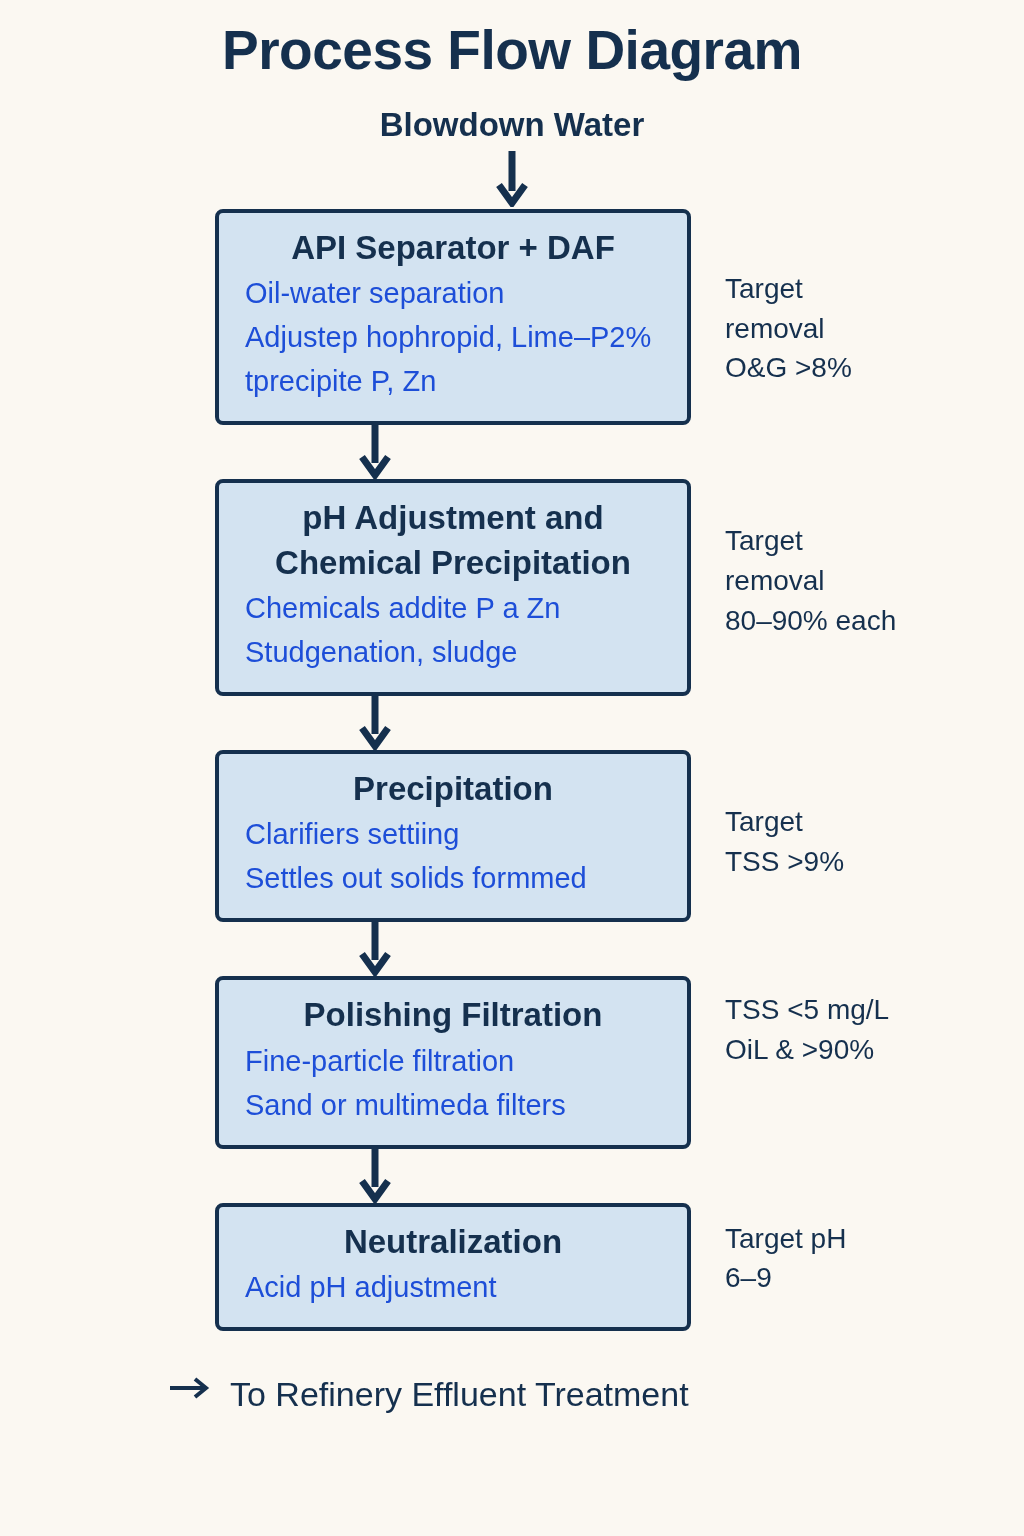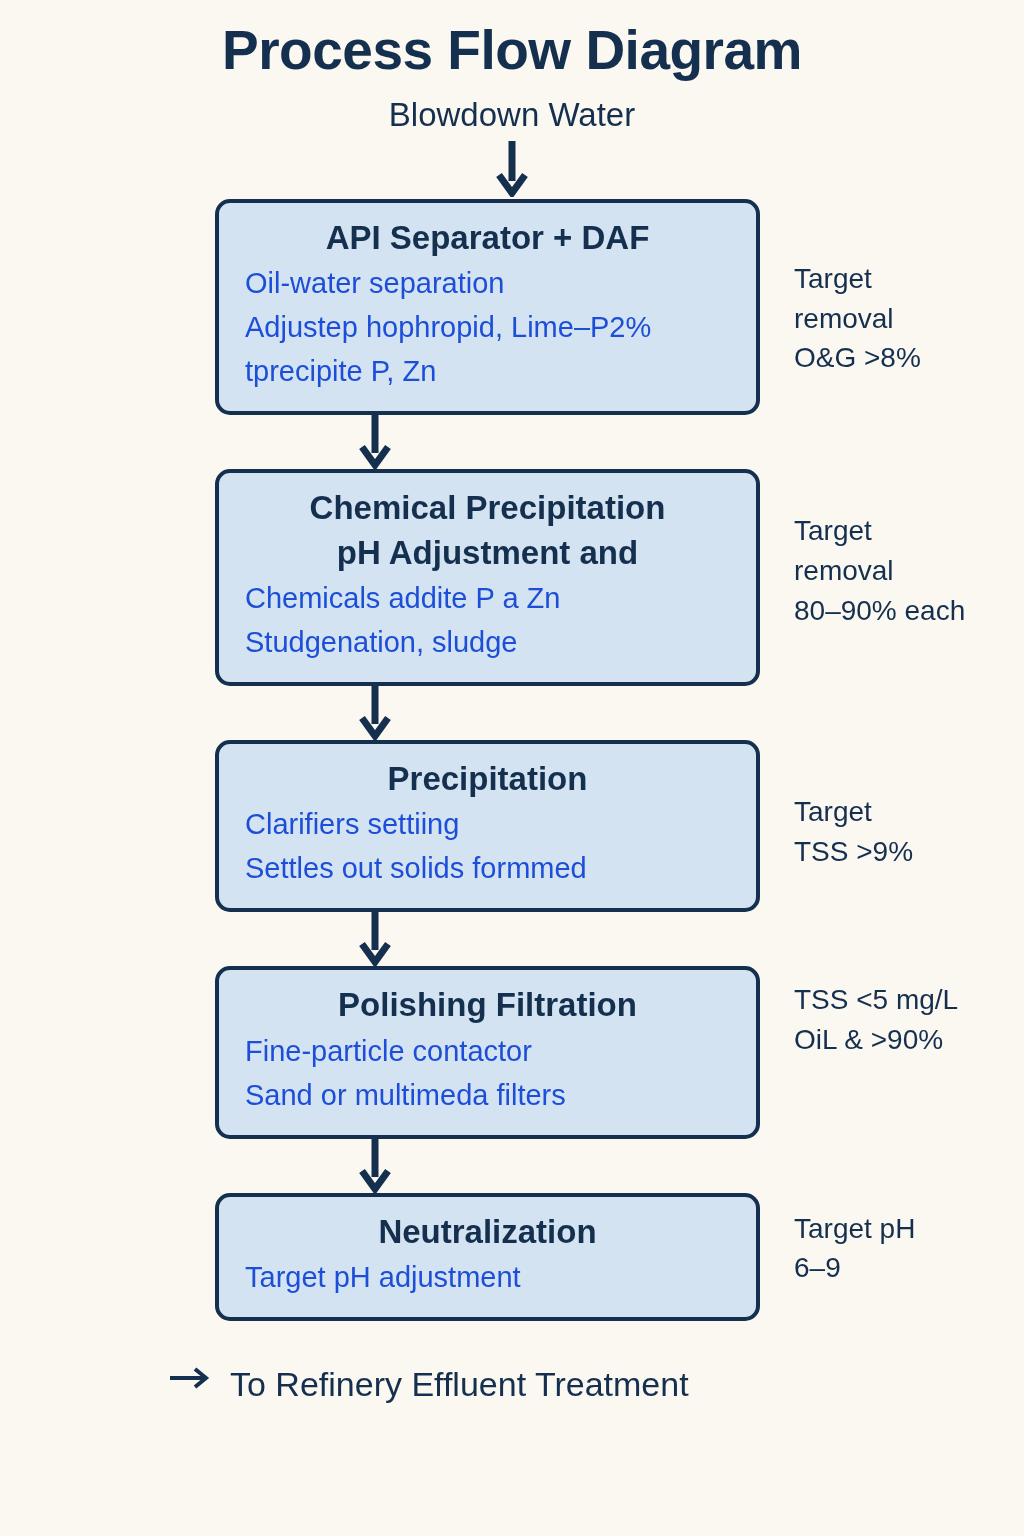--- a/index.html
+++ b/index.html
@@ -31,22 +31,23 @@
     color: #15304e;
     margin: 0;
     padding-top: 20px;
     line-height: 1.1;
   }
 
   .inlet-label {
     text-align: center;
     font-size: 33px;
     color: #15304e;
-    margin-top: 16px;
+    margin-top: 26px;
     line-height: 1.1;
+    font-weight: bold;
   }
 
   
   .arrow-wrap {
     display: flex;
     justify-content: center;
     align-items: center;
   }
   .arrow-inlet { height: 58px; margin-top: 6px; }
   .arrow-between { height: 54px; }
@@ -61,24 +62,24 @@
 
   .row {
     position: relative;
     display: flex;
     align-items: flex-start;
   }
 
   .box {
     box-sizing: border-box;
     margin-left: 215px;
-    width: 545px;
+    width: 476px;
     background: #d3e3f1;
     border: 4px solid #15304e;
-    border-radius: 15px;
+    border-radius: 8px;
     padding: 14px 26px 18px 26px;
   }
 
   .box-title {
     text-align: center;
     font-weight: bold;
     font-size: 33px;
     line-height: 1.28;
     color: #15304e;
     margin-bottom: 2px;
@@ -158,22 +159,22 @@
 
     <div class="arrow-wrap arrow-between" style="margin-left:-274px;">
       <svg class="arrow-svg" width="34" height="54" viewBox="0 0 34 54" aria-hidden="true">
         <path d="M17 0 L17 38" stroke="#15304e" stroke-width="7" fill="none"></path>
         <path d="M4 32 L17 50 L30 32" stroke="#15304e" stroke-width="7" fill="none" stroke-linejoin="miter"></path>
       </svg>
     </div>
 
     <div class="row">
       <div class="box">
+        <div class="box-title">pH Adjustment and</div>
         <div class="box-title">Chemical Precipitation</div>
-        <div class="box-title">pH Adjustment and</div>
         <div class="box-line">Chemicals addite P a Zn</div>
         <div class="box-line">Studgenation, sludge</div>
       </div>
       <div class="note note-2">
         <div>Target</div>
         <div>removal</div>
         <div>80–90% each</div>
       </div>
     </div>
 
@@ -199,40 +200,40 @@
     <div class="arrow-wrap arrow-between" style="margin-left:-274px;">
       <svg class="arrow-svg" width="34" height="54" viewBox="0 0 34 54" aria-hidden="true">
         <path d="M17 0 L17 38" stroke="#15304e" stroke-width="7" fill="none"></path>
         <path d="M4 32 L17 50 L30 32" stroke="#15304e" stroke-width="7" fill="none" stroke-linejoin="miter"></path>
       </svg>
     </div>
 
     <div class="row">
       <div class="box">
         <div class="box-title">Polishing Filtration</div>
-        <div class="box-line">Fine-particle contactor</div>
+        <div class="box-line">Fine-particle filtration</div>
         <div class="box-line">Sand or multimeda filters</div>
       </div>
       <div class="note note-4">
         <div>TSS &lt;5 mg/L</div>
         <div>OiL &amp; &gt;90%</div>
       </div>
     </div>
 
     <div class="arrow-wrap arrow-between" style="margin-left:-274px;">
       <svg class="arrow-svg" width="34" height="54" viewBox="0 0 34 54" aria-hidden="true">
         <path d="M17 0 L17 38" stroke="#15304e" stroke-width="7" fill="none"></path>
         <path d="M4 32 L17 50 L30 32" stroke="#15304e" stroke-width="7" fill="none" stroke-linejoin="miter"></path>
       </svg>
     </div>
 
     <div class="row">
       <div class="box">
         <div class="box-title">Neutralization</div>
-        <div class="box-line">Target pH adjustment</div>
+        <div class="box-line">Acid pH adjustment</div>
       </div>
       <div class="note note-5">
         <div>Target pH</div>
         <div>6–9</div>
       </div>
     </div>
 
   </div>
 
   <div class="footer">

